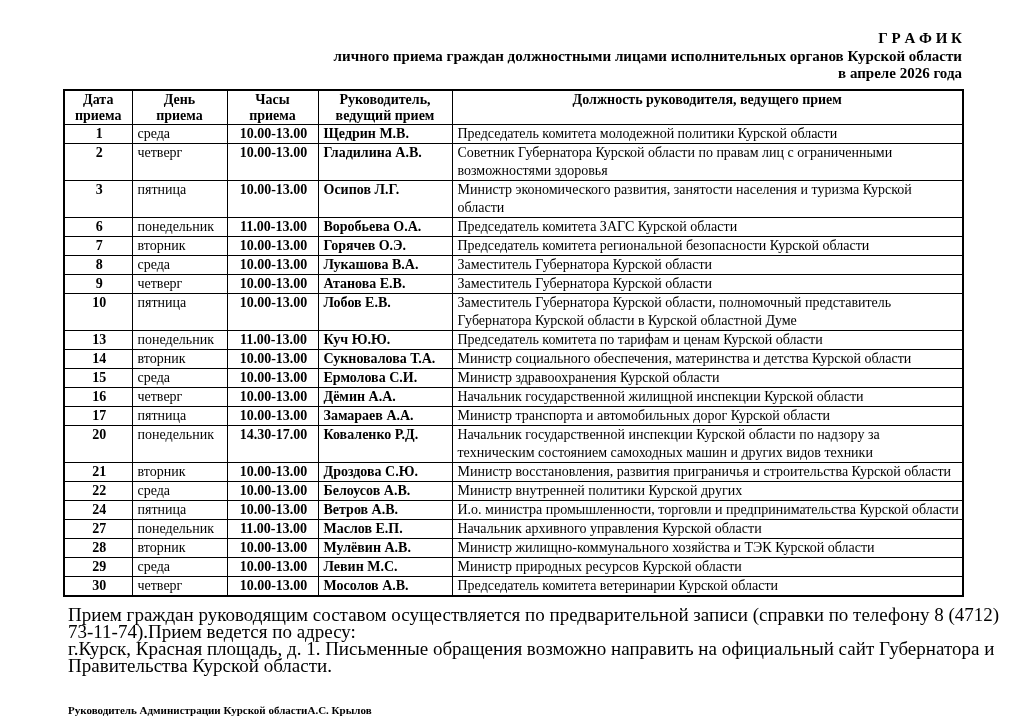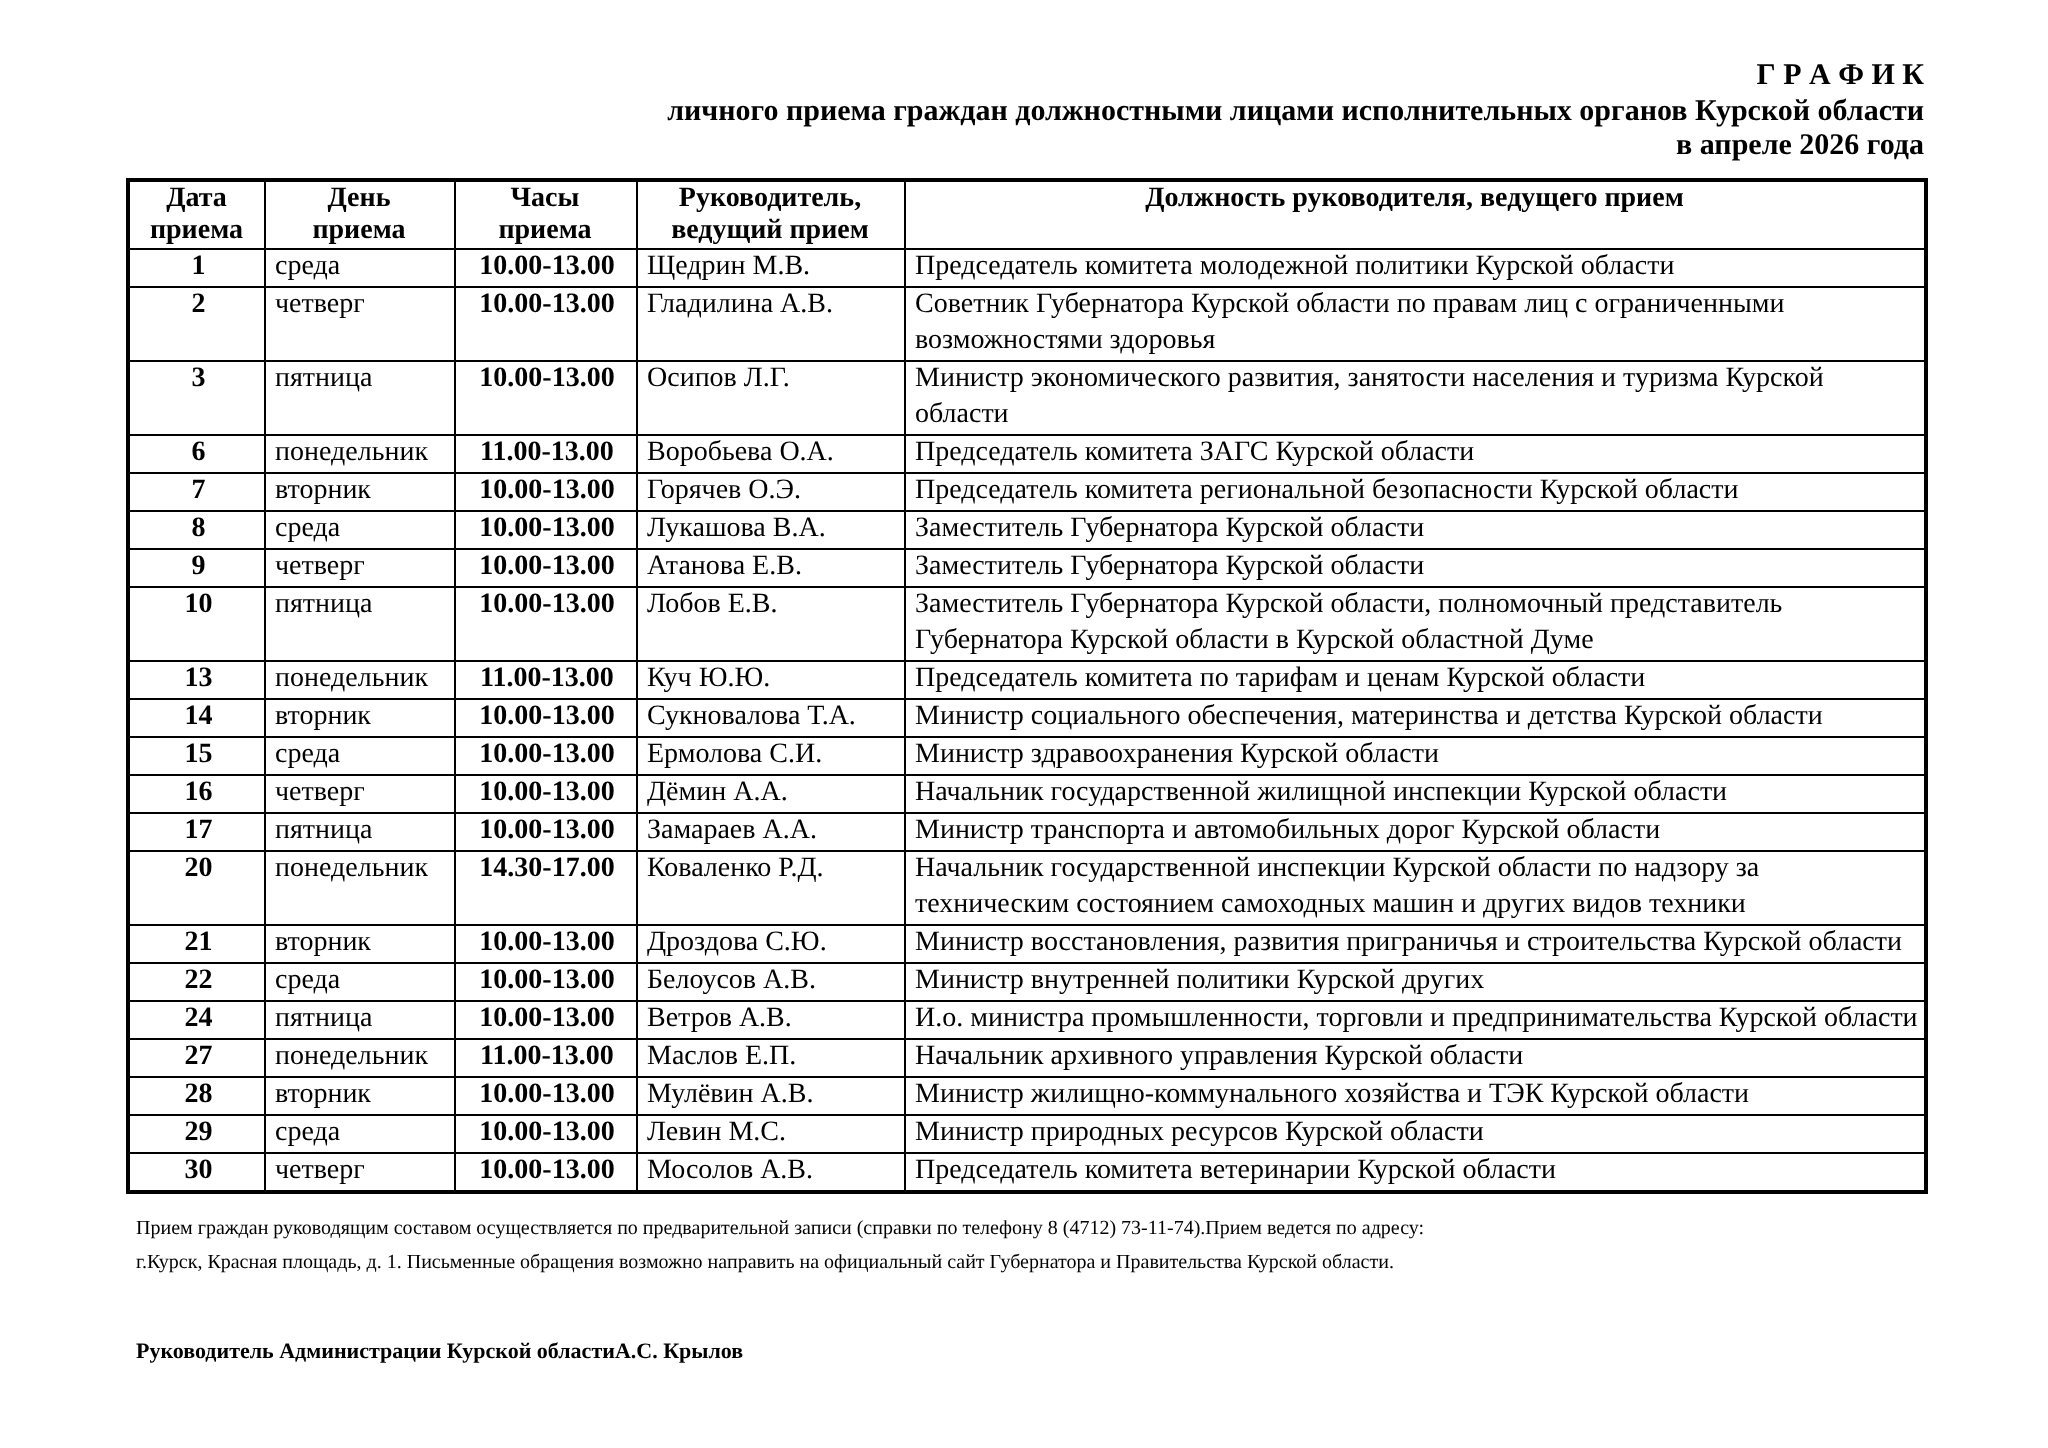--- a/index.html
+++ b/index.html
@@ -46,25 +46,25 @@
     line-height: 16px;
     padding: 1px 2px 0 2px;
   }
   table.sched td {
     line-height: 18px;
     padding: 0 3px 0 5px;
   }
   td.c-date { text-align: center; font-weight: bold; padding: 0 2px; }
   td.c-day  { font-weight: normal; padding-left: 8px; }
   td.c-hours{ font-weight: bold; text-align: center; padding: 0 2px; }
-  td.c-name { font-weight: normal; padding-left: 6px; }
+  td.c-name { font-weight: bold; padding-left: 6px; }
   td.c-pos  { font-weight: normal; padding-left: 6px; }
   .note {
     margin: 9px 0 0 5px;
-    font-size: 10px;
+    font-size: 19px;
     line-height: 17px;
     width: 945px;
   }
   .signature {
     margin-top: 28px;
     padding-left: 5px;
     display: flex;
     justify-content: flex-start;
     font-weight: bold;
     font-size: 11px;

